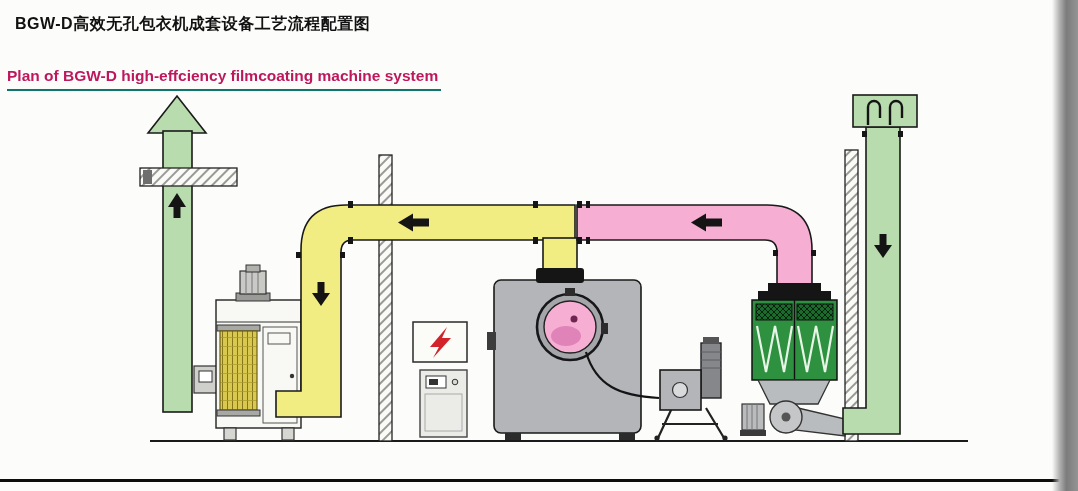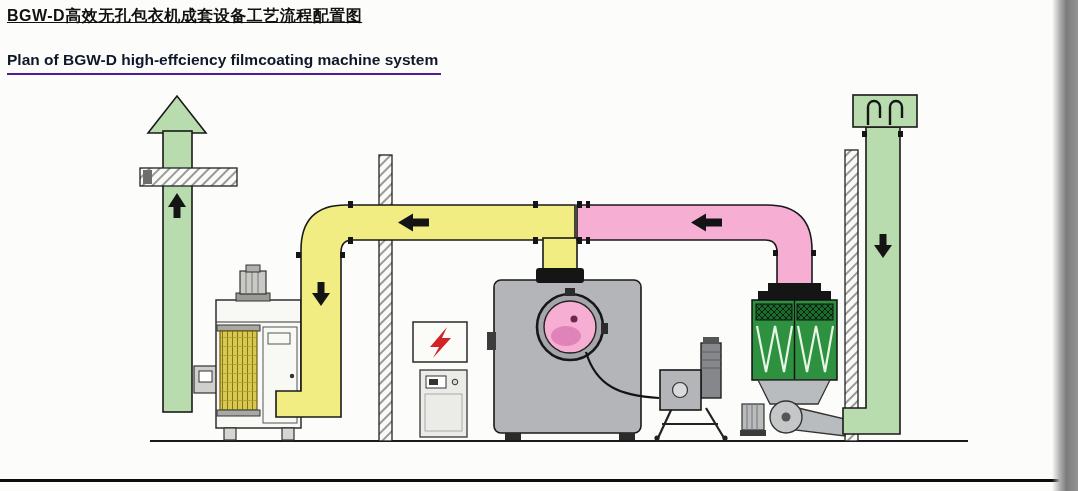--- a/index.html
+++ b/index.html
@@ -4,23 +4,23 @@
 <style>
   html,body{margin:0;padding:0;background:#ffffff;}
   .page{
     position:relative;
     width:1078px;height:491px;
     background:#fcfcfa;
     overflow:hidden;
     font-family:"Liberation Sans",sans-serif;
   }
   .titles{position:absolute;top:0;left:0;z-index:5;padding:6px 0 0 7px;}
-  .t-zh{font:bold 16px/1.25 "Liberation Sans",sans-serif;color:#111;margin:0;letter-spacing:.5px;text-decoration:underline;}
-  .t-en{font:bold 15.5px/1.2 "Liberation Sans",sans-serif;color:#0f172a;margin:7px 0 0 0;
-        display:inline-block;border-bottom:2px solid #4c1d95;padding:0 3px 3px 0;}
+  .t-zh{font:bold 16px/1.25 "Liberation Sans",sans-serif;color:#111;margin:8px;letter-spacing:.5px;}
+  .t-en{font:bold 15.5px/1.2 "Liberation Sans",sans-serif;color:#be185d;margin:7px 0 0 0;
+        display:inline-block;border-bottom:2px solid #0f766e;padding:0 3px 3px 0;}
   .diagram{position:absolute;top:0;left:0;}
   .page-edge{
     position:absolute;top:0;right:0;width:26px;height:100%;z-index:6;
     background:linear-gradient(to right, rgba(120,120,120,0) 0%, #b0b0b0 30%, #7c7c7c 55%, #949494 100%);
   }
   .bottom-rule{position:absolute;left:0;right:0;bottom:9px;height:3px;background:#0d0d0d;z-index:4;}
 
   
   .duct-g{fill:var(--duct-green,#b9dcae);stroke:var(--ink,#1a1a1a);stroke-width:1.6;}
   .duct-y{fill:var(--duct-yellow,#f2ed82);stroke:var(--ink,#1a1a1a);stroke-width:1.6;}

